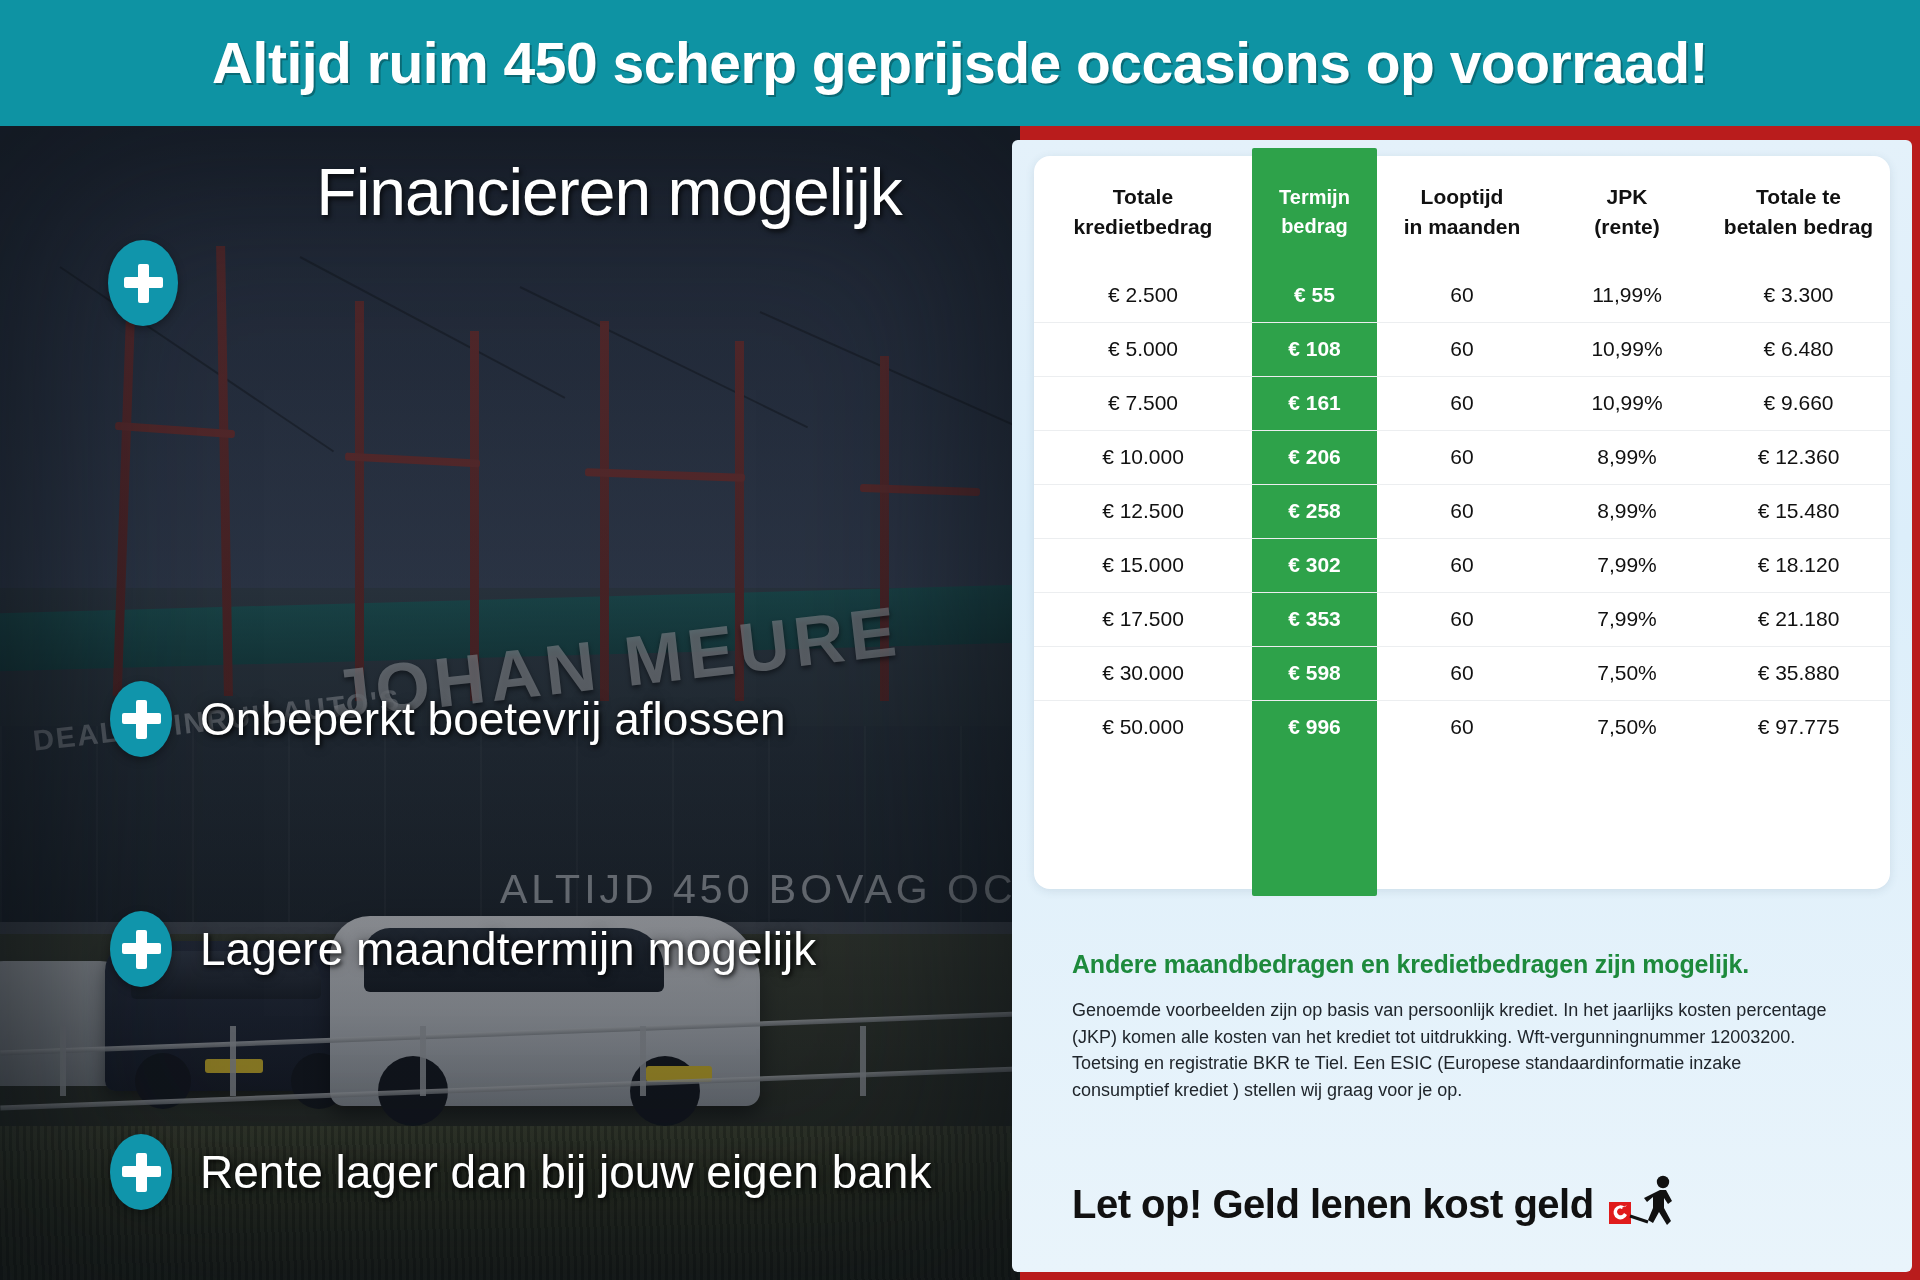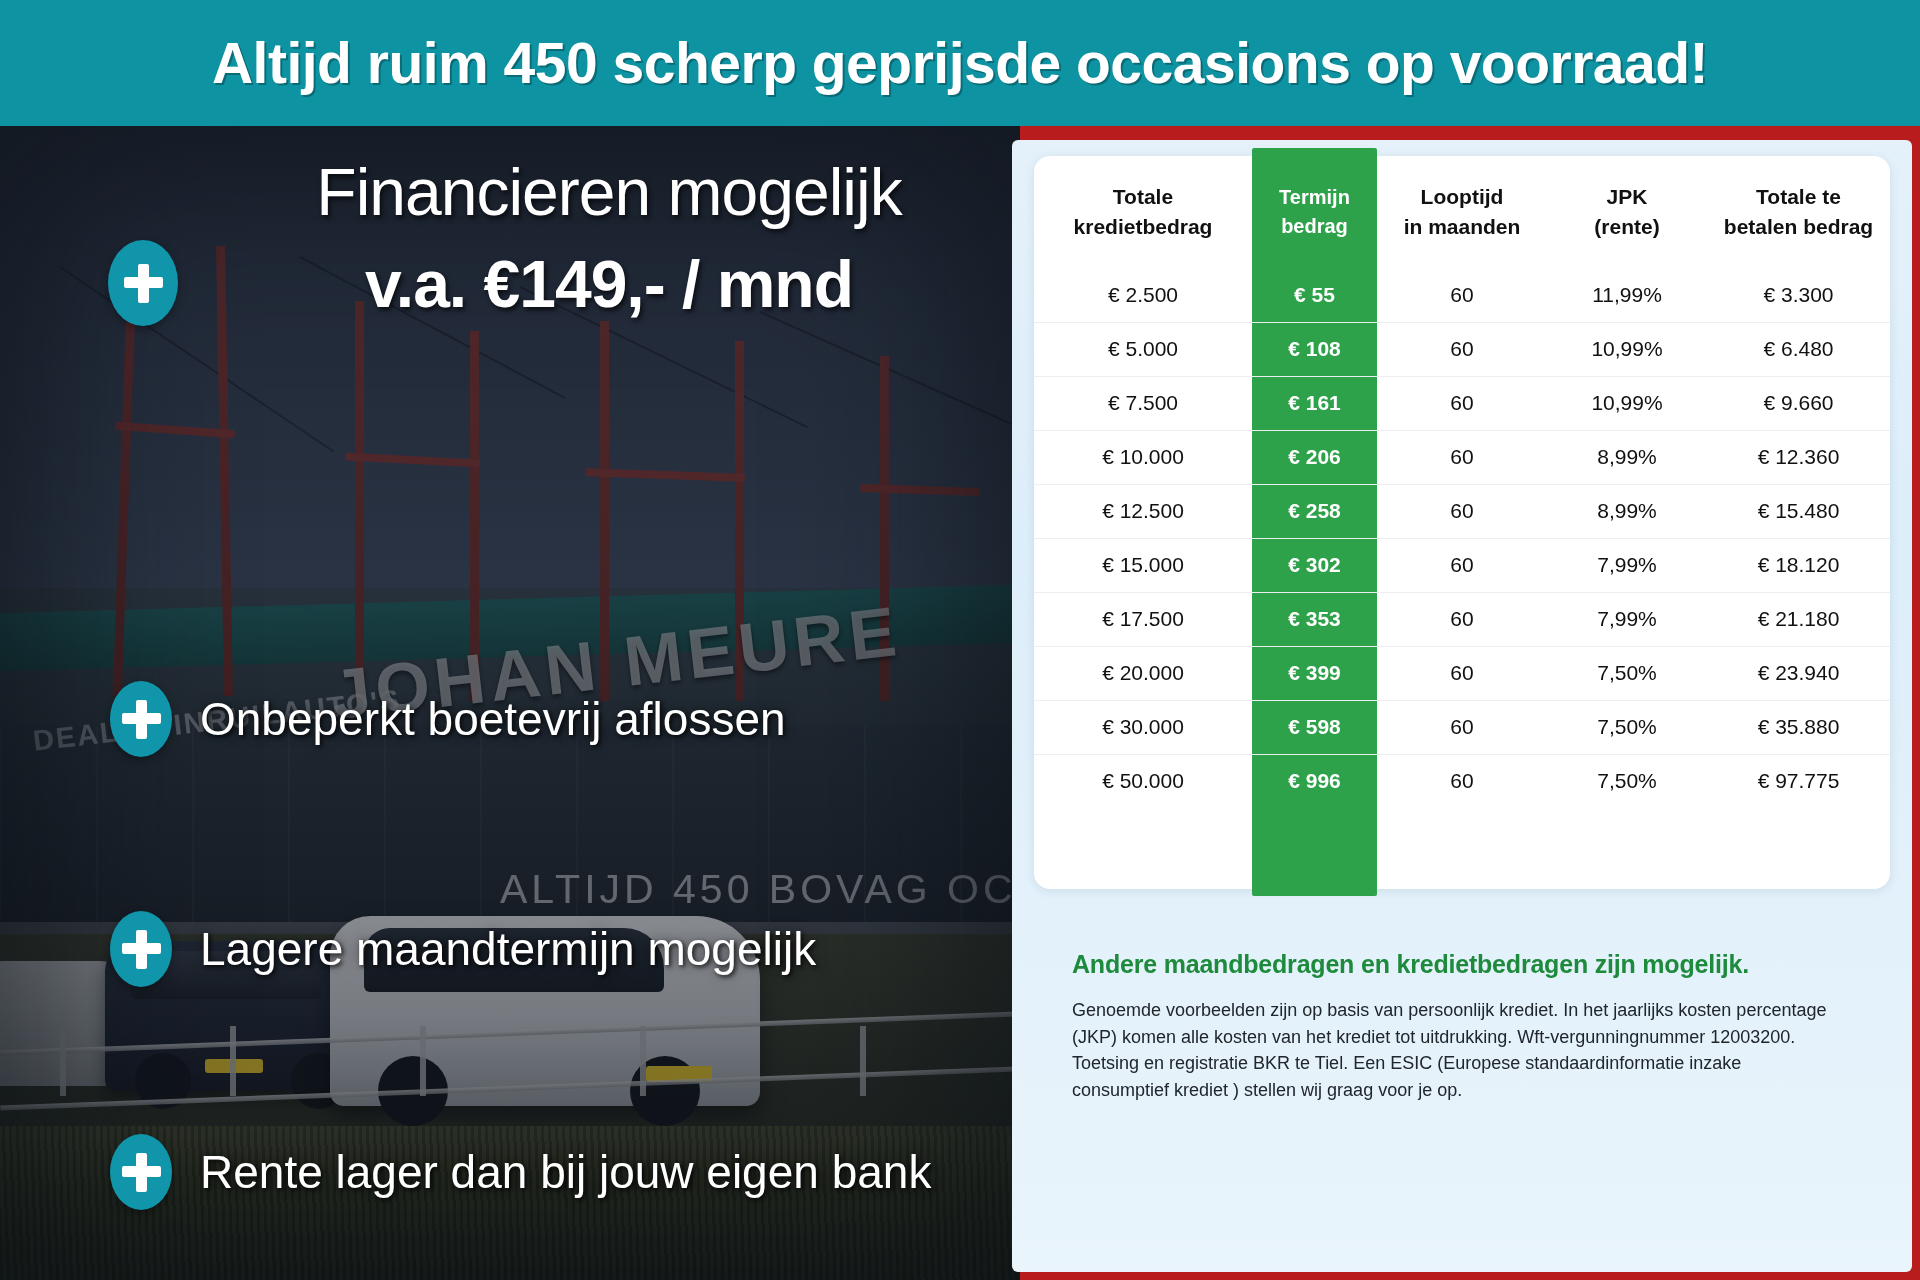--- a/index.html
+++ b/index.html
@@ -259,21 +259,20 @@
   <div class="bullets">
 
     <div class="hero">
       <div class="hero-badge">
         <div class="plus-badge">
           <div class="plus-glyph"></div>
         </div>
       </div>
       <div class="hero-lines">
         <div class="hero-l1">Financieren mogelijk</div>
-        <div class="hero-l2">v.a. €149,- / mnd</div>
       </div>
     </div>
 
     <div class="bullet b2">
       <div class="plus-badge small">
         <div class="plus-glyph"></div>
       </div>
       <div class="bullet-text">Onbeperkt boetevrij aflossen</div>
     </div>
 
@@ -373,27 +372,20 @@
               <td>€ 18.120</td>
             </tr>
             <tr>
               <td>€ 17.500</td>
               <td class="gr">€ 353</td>
               <td>60</td>
               <td>7,99%</td>
               <td>€ 21.180</td>
             </tr>
             <tr>
-              <td>€ 20.000</td>
-              <td class="gr">€ 399</td>
-              <td>60</td>
-              <td>7,50%</td>
-              <td>€ 23.940</td>
-            </tr>
-            <tr>
               <td>€ 30.000</td>
               <td class="gr">€ 598</td>
               <td>60</td>
               <td>7,50%</td>
               <td>€ 35.880</td>
             </tr>
             <tr>
               <td>€ 50.000</td>
               <td class="gr">€ 996</td>
               <td>60</td>
@@ -402,15 +394,27 @@
             </tr>
           </tbody>
       </table>
     </div>
 
     <div class="note">
       <div class="note-title">Andere maandbedragen en kredietbedragen zijn mogelijk.</div>
       <div class="note-body">Genoemde voorbeelden zijn op basis van persoonlijk krediet. In het jaarlijks kosten percentage (JKP) komen alle kosten van het krediet tot uitdrukking. Wft-vergunningnummer 12003200. Toetsing en registratie BKR te Tiel. Een ESIC (Europese standaardinformatie inzake consumptief krediet ) stellen wij graag voor je op.</div>
     </div>
 
+    <div class="warn">
+      <div class="warn-text">Let op! Geld lenen kost geld</div>
+      <div class="warn-logo">
+        <svg width="74" height="58" viewBox="0 0 74 58" xmlns="http://www.w3.org/2000/svg">
+          <rect x="1" y="27" width="22" height="22" fill="#e01b1b"></rect>
+          <path d="M17 32 a7 7 0 1 0 2 8 l-3 -2 a3.6 3.6 0 1 1 -1 -4 l-3 0 l7 -4 z" fill="#ffffff"></path>
+          <path d="M22 41 L40 47" stroke="#111" stroke-width="3" fill="none"></path>
+          <circle cx="55" cy="7" r="6.2" fill="#111"></circle>
+          <path d="M52 15 L58 15 L64 26 L60 29 L56 23 L56 33 L63 46 L59 50 L51 37 L45 48 L40 45 L45 33 L45 22 L39 27 L36 23 Z" fill="#111"></path>
+        </svg>
+      </div>
+    </div>
   </div>
 
 </div>
 
 </body></html>

